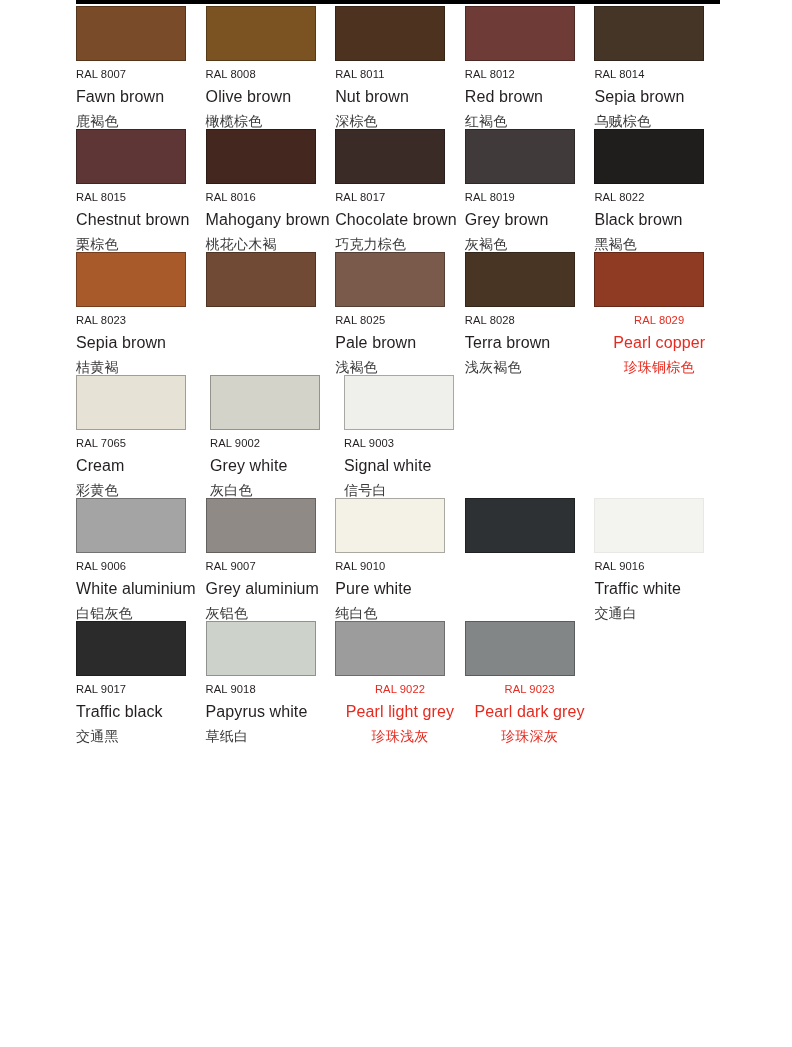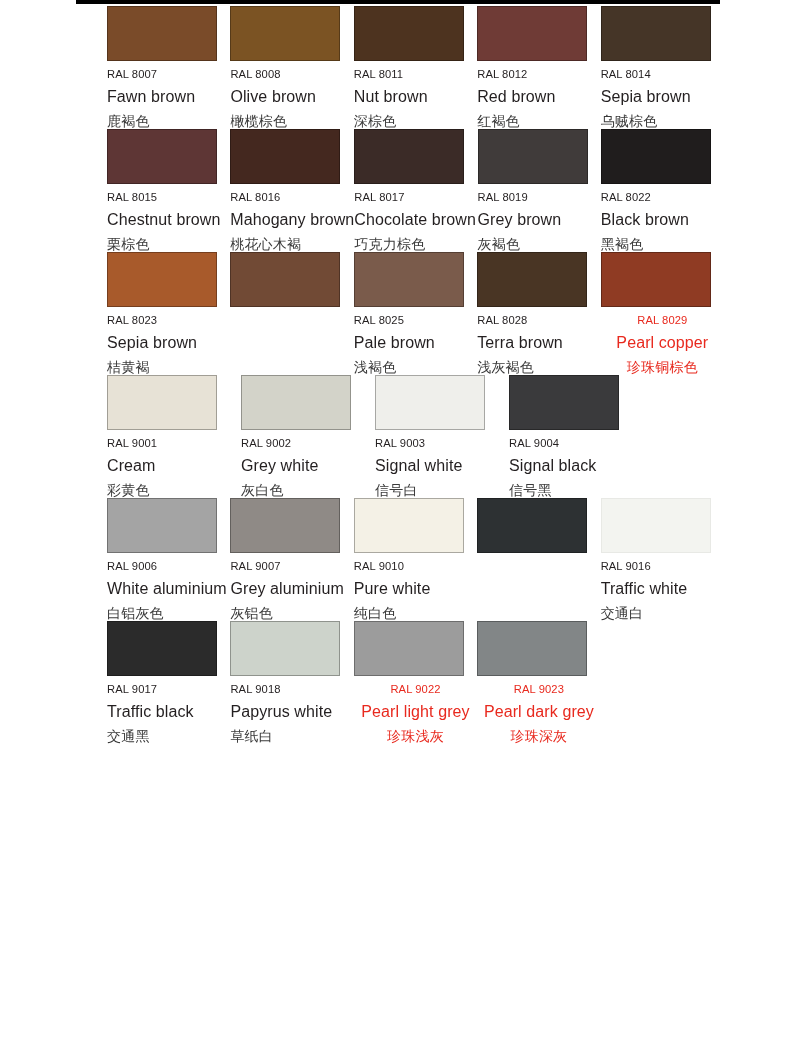--- a/index.html
+++ b/index.html
@@ -34,21 +34,20 @@
   .grid {
     position: absolute;
     left: 76px;
     top: 6px;
     width: 648px;
   }
   .row {
     display: flex;
     flex-direction: row;
     height: 123px;
-    margin-left: 31px;
   }
   .cell {
     width: 134px;
     margin-right: 0px;
     box-sizing: border-box;
   }
   .cell.spacer {
     visibility: hidden;
   }
   .swatch {
@@ -217,49 +216,41 @@
             <span class="code">RAL 8029</span>
             <span class="name">Pearl copper</span>
             <span class="cn">珍珠铜棕色</span>
           </div>
         </div>
       </div>
       <div class="row">
         <div class="cell">
           <div class="swatch" style="background: rgb(231, 226, 214);"></div>
           <div class="labels">
-            <span class="code">RAL 9001</span>
+            <span class="code">RAL 7065</span>
             <span class="name">Cream</span>
             <span class="cn">彩黄色</span>
           </div>
         </div>
         <div class="cell">
           <div class="swatch" style="background: rgb(211, 211, 201);"></div>
           <div class="labels">
             <span class="code">RAL 9002</span>
             <span class="name">Grey white</span>
             <span class="cn">灰白色</span>
           </div>
         </div>
         <div class="cell">
           <div class="swatch" style="background: rgb(239, 239, 235);"></div>
           <div class="labels">
             <span class="code">RAL 9003</span>
             <span class="name">Signal white</span>
             <span class="cn">信号白</span>
           </div>
         </div>
-        <div class="cell">
-          <div class="swatch" style="background: rgb(58, 58, 60);"></div>
-          <div class="labels">
-            <span class="code">RAL 9004</span>
-            <span class="name">Signal black</span>
-            <span class="cn">信号黑</span>
-          </div>
-        </div>
       </div>
       <div class="row">
         <div class="cell">
           <div class="swatch" style="background: rgb(164, 164, 164);"></div>
           <div class="labels">
             <span class="code">RAL 9006</span>
             <span class="name">White aluminium</span>
             <span class="cn">白铝灰色</span>
           </div>
         </div>

